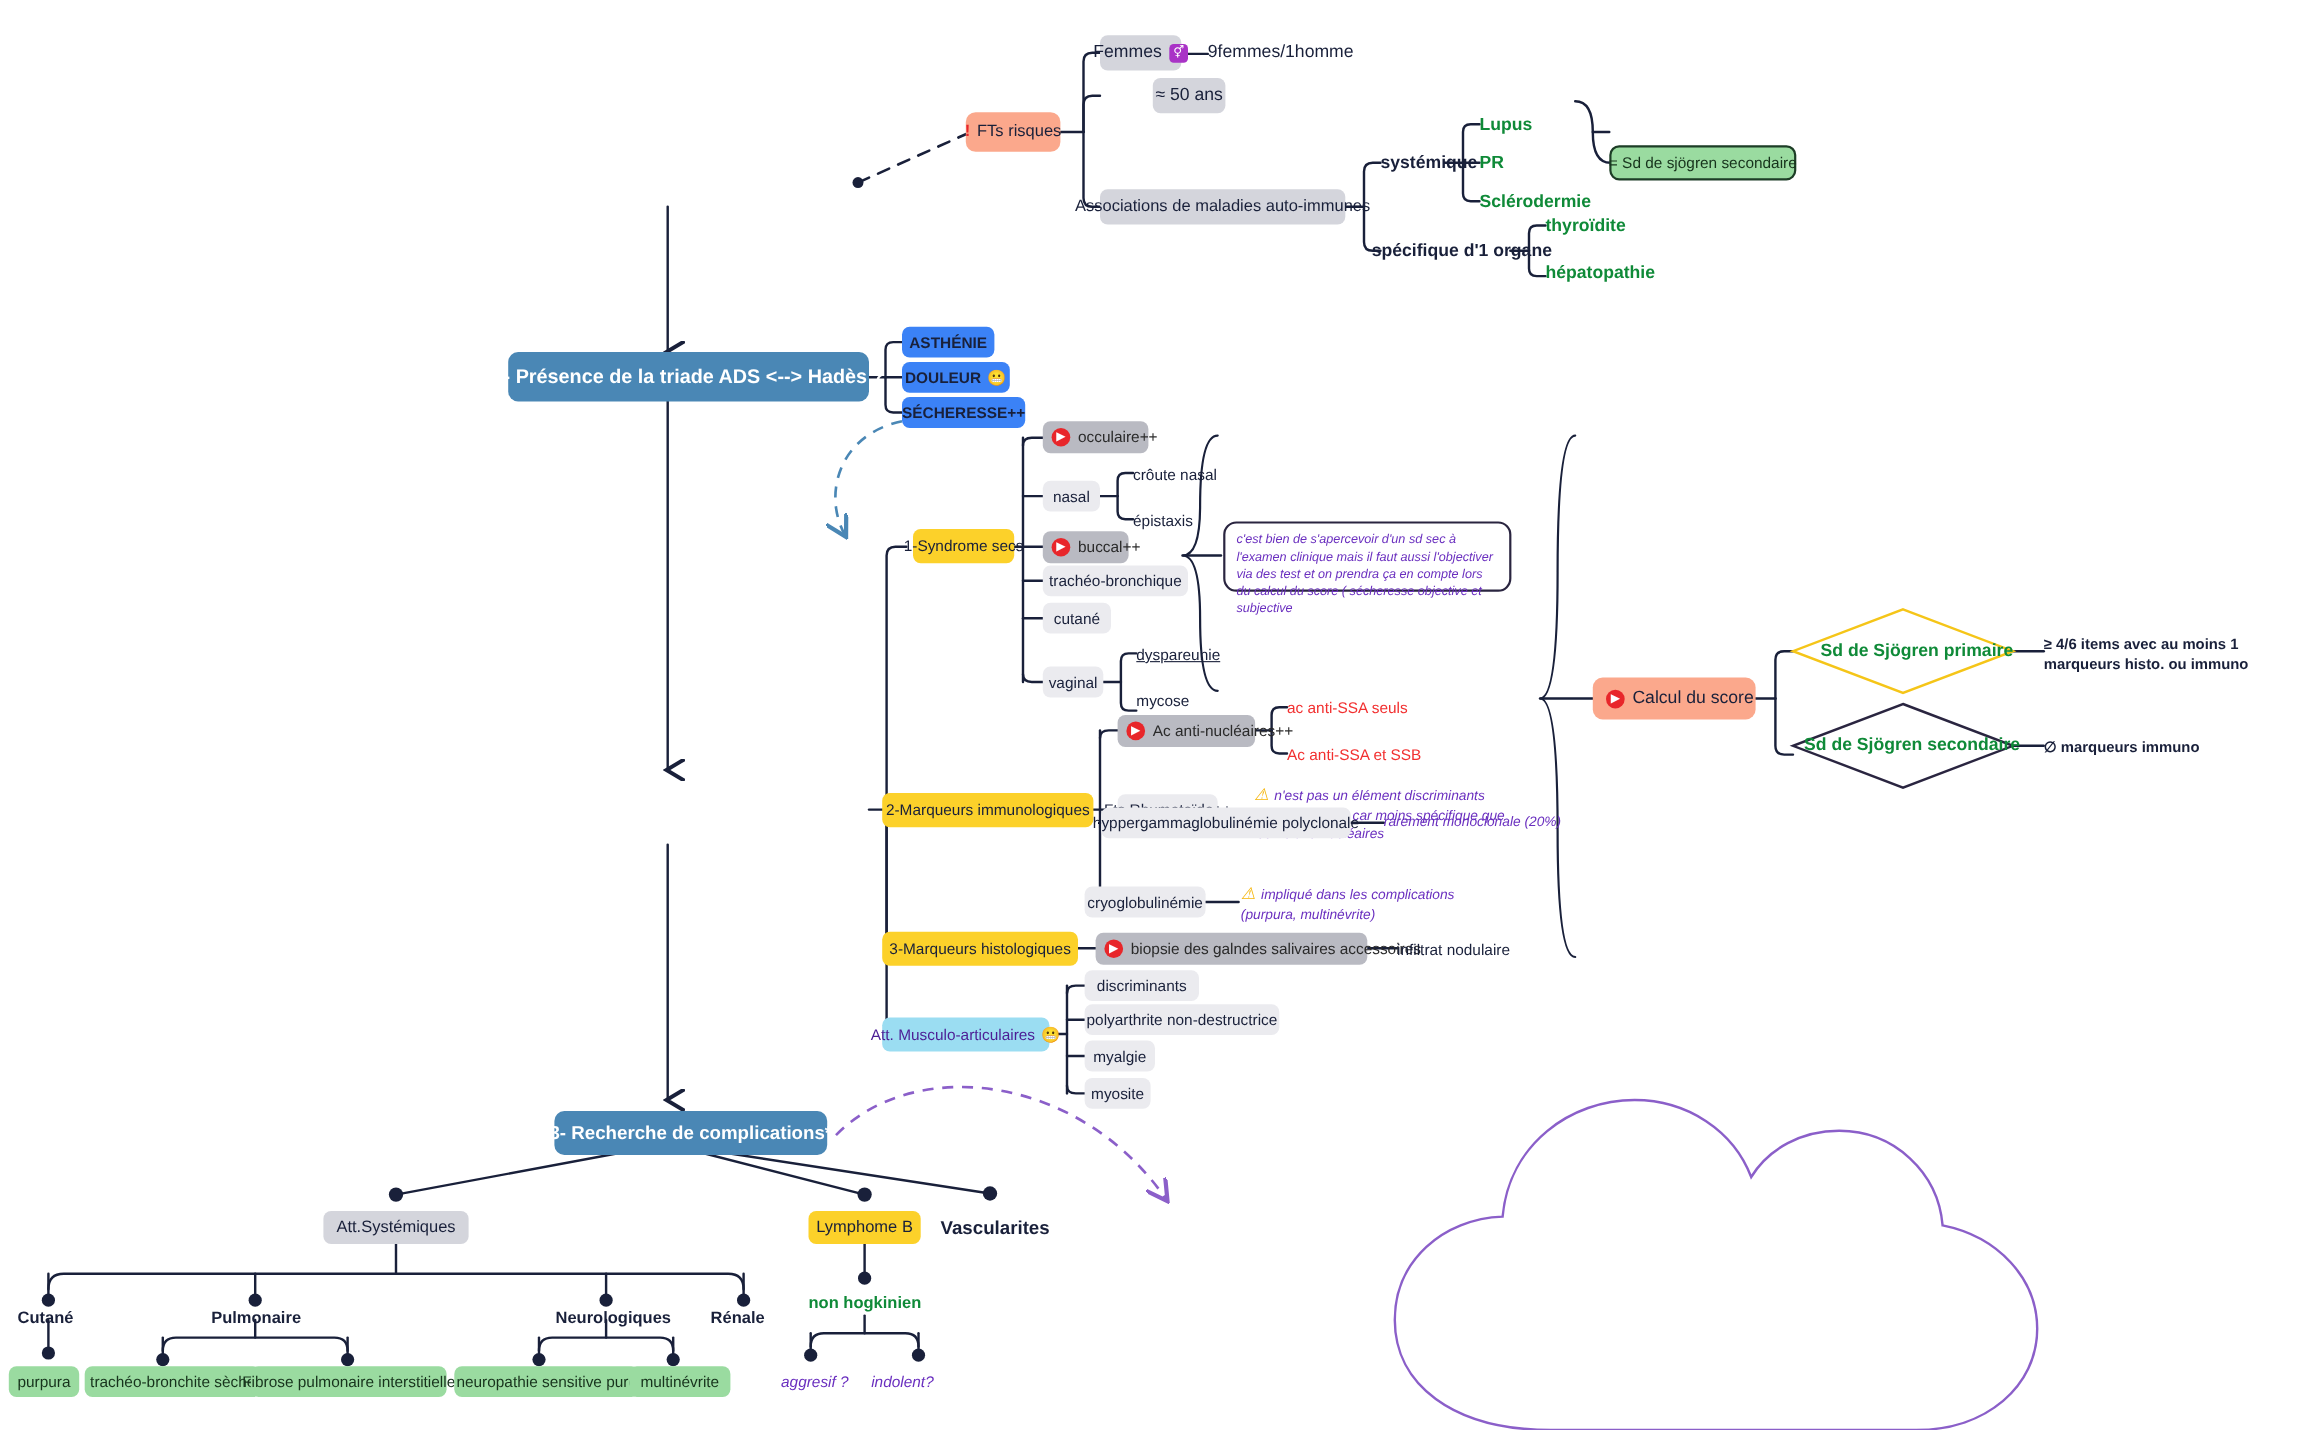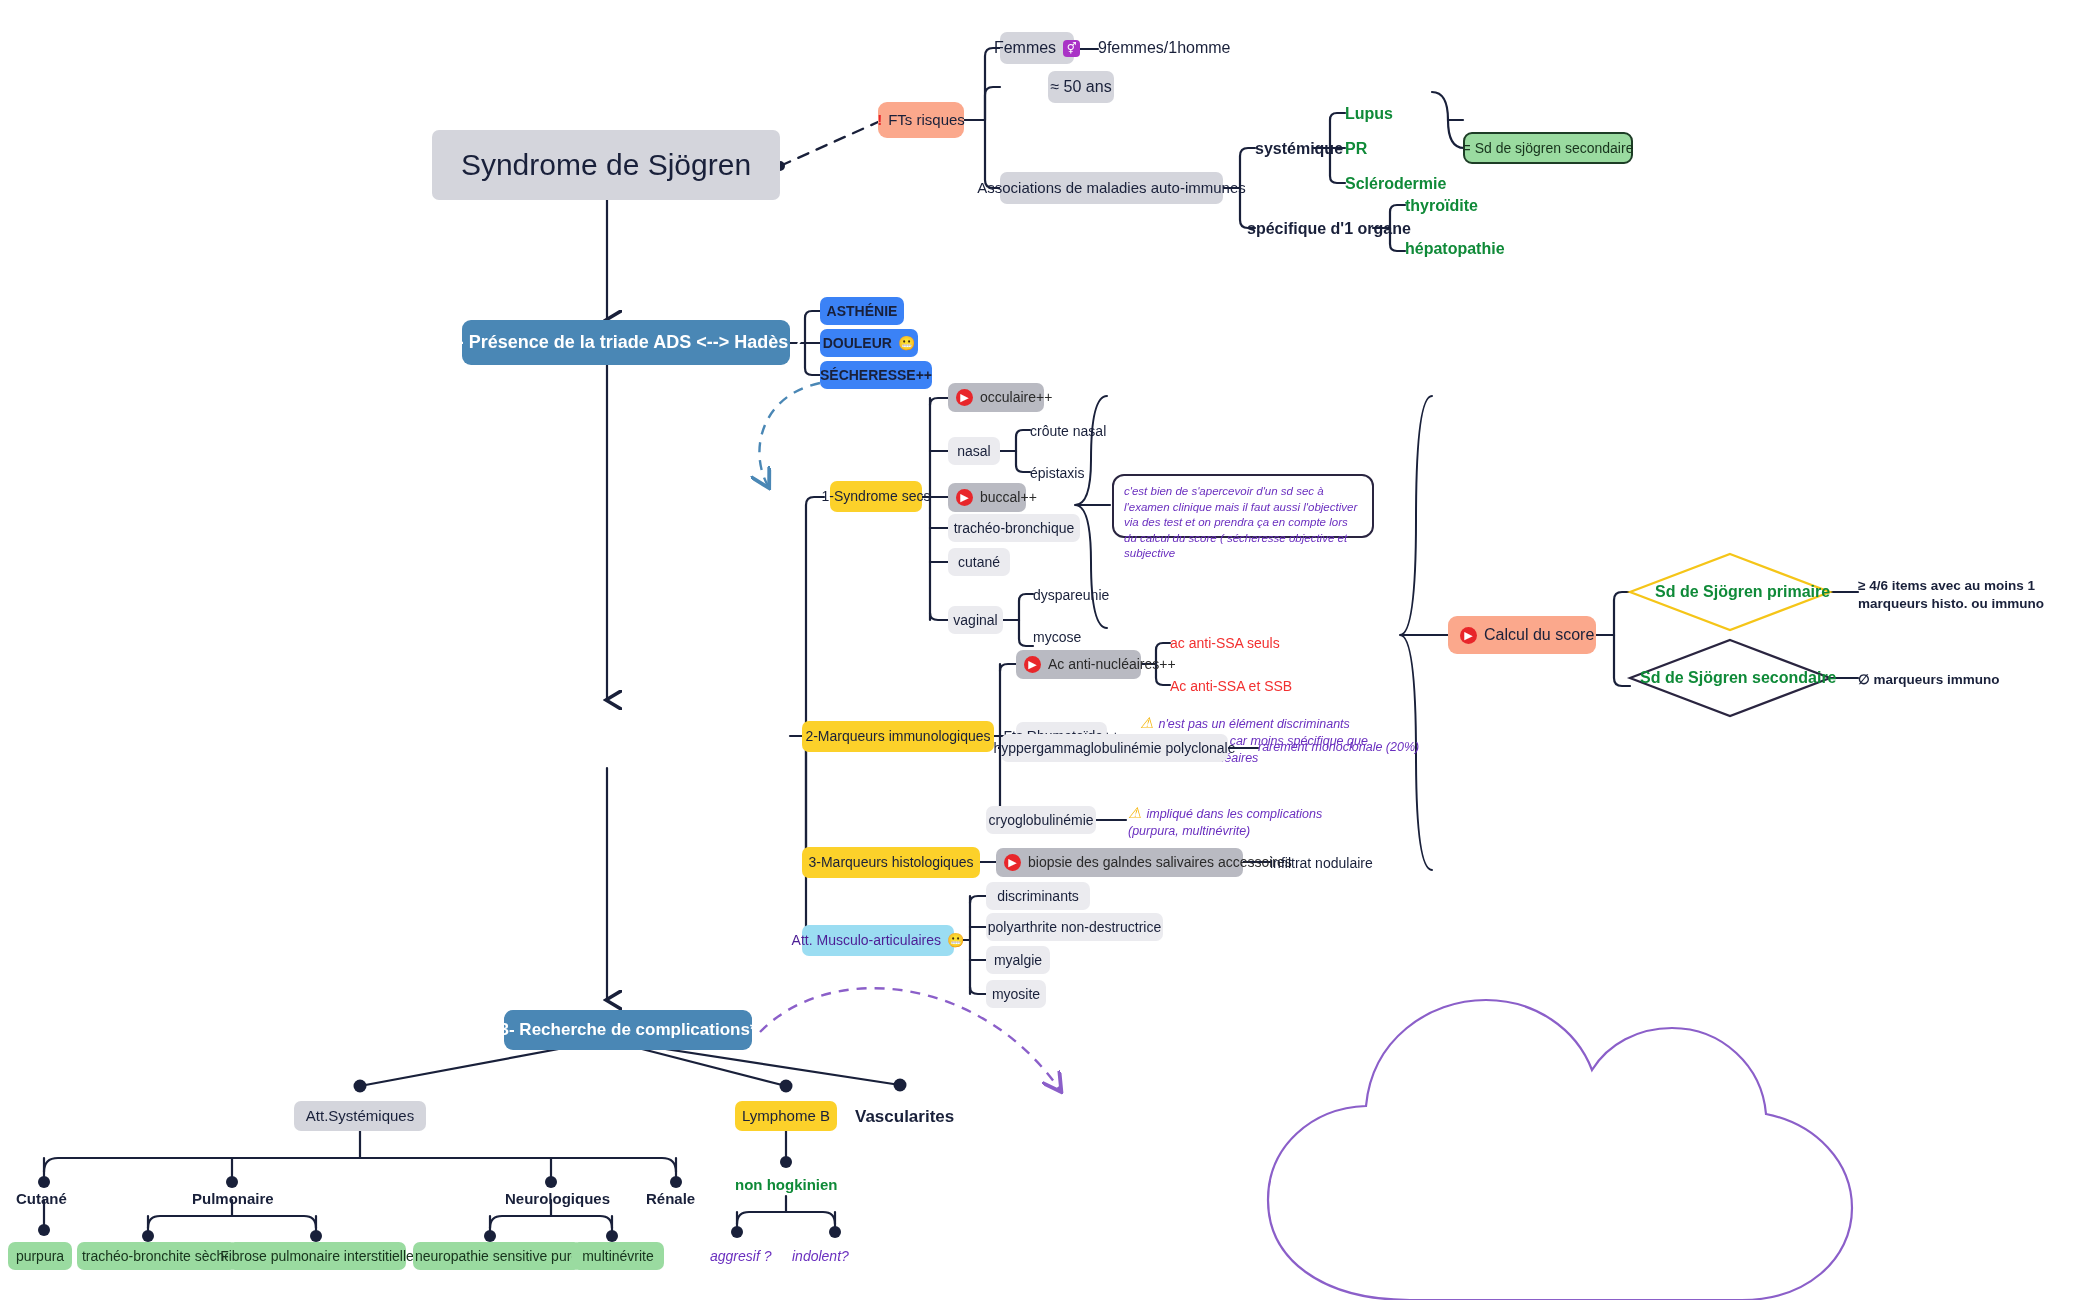--- a/index.html
+++ b/index.html
@@ -306,23 +306,20 @@
     <path d="M820,383 C762,395 748,450 768,486" fill="none" stroke="#4a87b5" stroke-width="2.4" stroke-dasharray="10,8" marker-end="url(#arrowcurve)"></path>
 
     <path d="M760,1032 C830,960 980,975 1060,1090" fill="none" stroke="#8b5fc9" stroke-width="2.4" stroke-dasharray="10,8" marker-end="url(#arrowcurve2)"></path>
 
     <path d="M1410,1300 C1320,1300 1268,1258 1268,1200 C1268,1146 1312,1108 1366,1106
              C1372,1040 1428,1000 1486,1000 C1534,1000 1576,1028 1592,1070
              C1608,1044 1638,1028 1672,1028 C1722,1028 1762,1066 1766,1114
              C1816,1124 1852,1162 1852,1208 C1852,1260 1806,1300 1742,1300 Z" fill="#ffffff" stroke="#8b5fc9" stroke-width="2.2"></path>
   </svg>
 
-  <div class="node pill grey" style="left:432px;top:130px;width:348px;height:70px;font-size:30px;">
-    <span>Syndrome de Sjögren</span>
-  </div>
 
   <div class="node pill salmon" style="left:878px;top:102px;width:86px;height:36px;font-size:15px;">
     <span class="icon-bang">!</span>
     <span>FTs risques</span>
   </div>
 
   <div class="node pill grey" style="left:1000px;top:32px;width:74px;height:32px;font-size:16px;">
     <span>Femmes</span>
     <span class="ico ico-trans">⚥</span>
   </div>
@@ -387,21 +384,21 @@
 
   <div class="node pill lgrey" style="left:948px;top:514px;width:132px;height:28px;font-size:14px;">
     <span>trachéo-bronchique</span>
   </div>
   <div class="node pill lgrey" style="left:948px;top:548px;width:62px;height:28px;font-size:14px;">
     <span>cutané</span>
   </div>
   <div class="node pill lgrey" style="left:948px;top:606px;width:55px;height:28px;font-size:14px;">
     <span>vaginal</span>
   </div>
-  <div class="lbl txt-dark" style="left:1033px;top:587px;font-size:14px;">dyspareunie</div>
+  <div class="lbl txt-dark" style="left:1033px;top:587px;font-size:14px;text-decoration:underline;">dyspareunie</div>
   <div class="lbl txt-dark" style="left:1033px;top:629px;font-size:14px;">mycose</div>
 
   <div class="notebox" style="left:1112px;top:474px;width:262px;height:64px;font-size:11.5px;">
     <span>c'est bien de s'apercevoir d'un sd sec à l'examen clinique mais il faut aussi l'objectiver via des test et on prendra ça en compte lors du calcul du score ( sécheresse objective et subjective</span>
   </div>
 
   <div class="node yellow" style="left:802px;top:721px;width:192px;height:31px;font-size:14px;">
     <span>2-Marqueurs immunologiques</span>
   </div>
 

